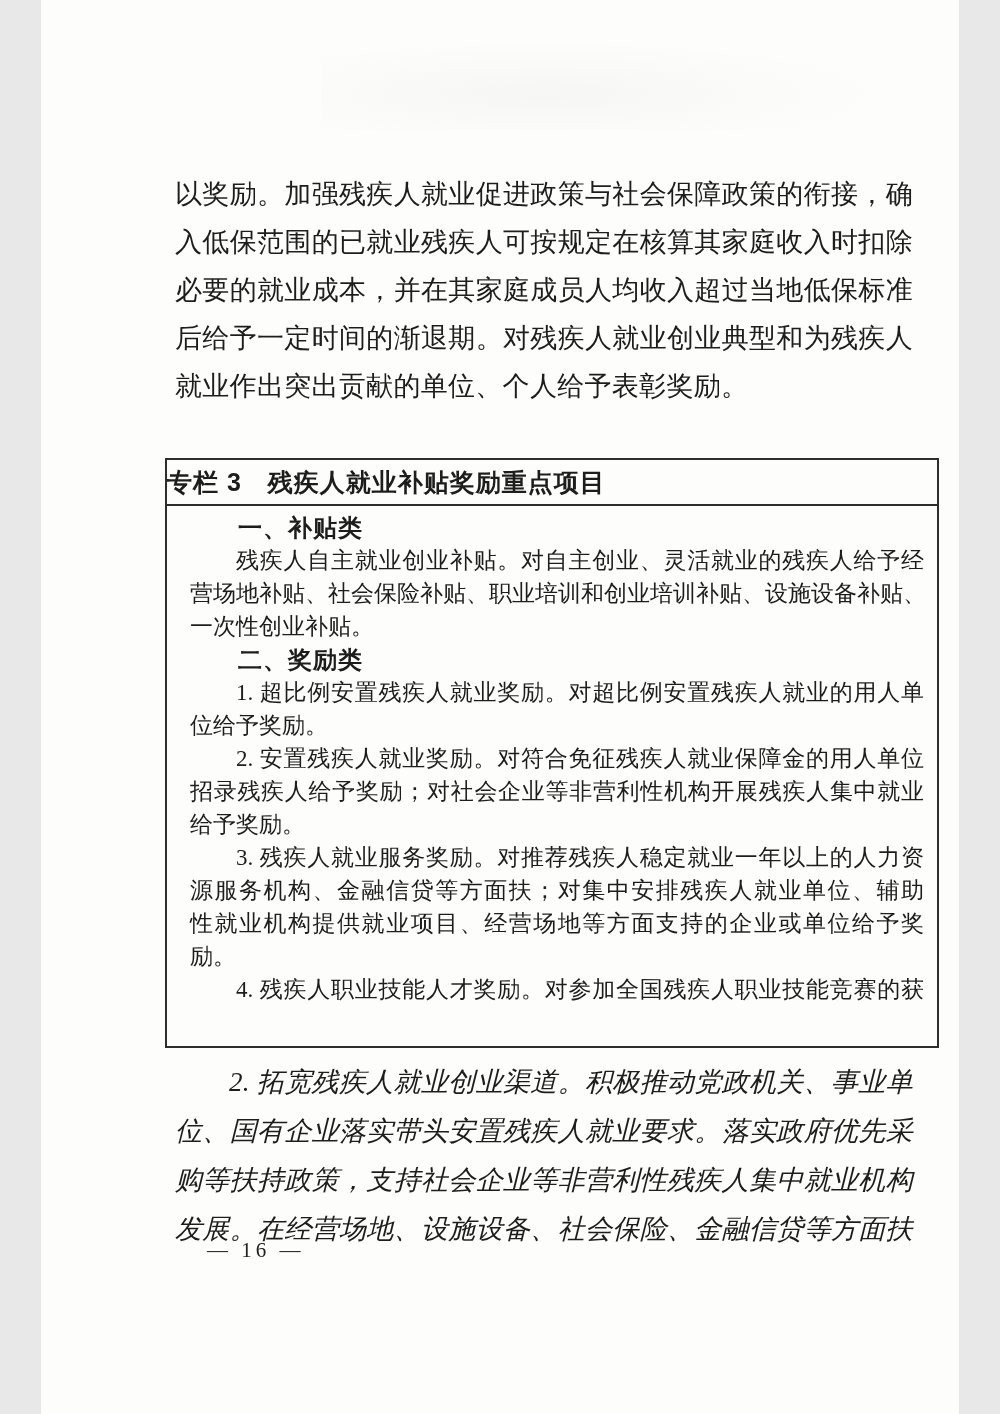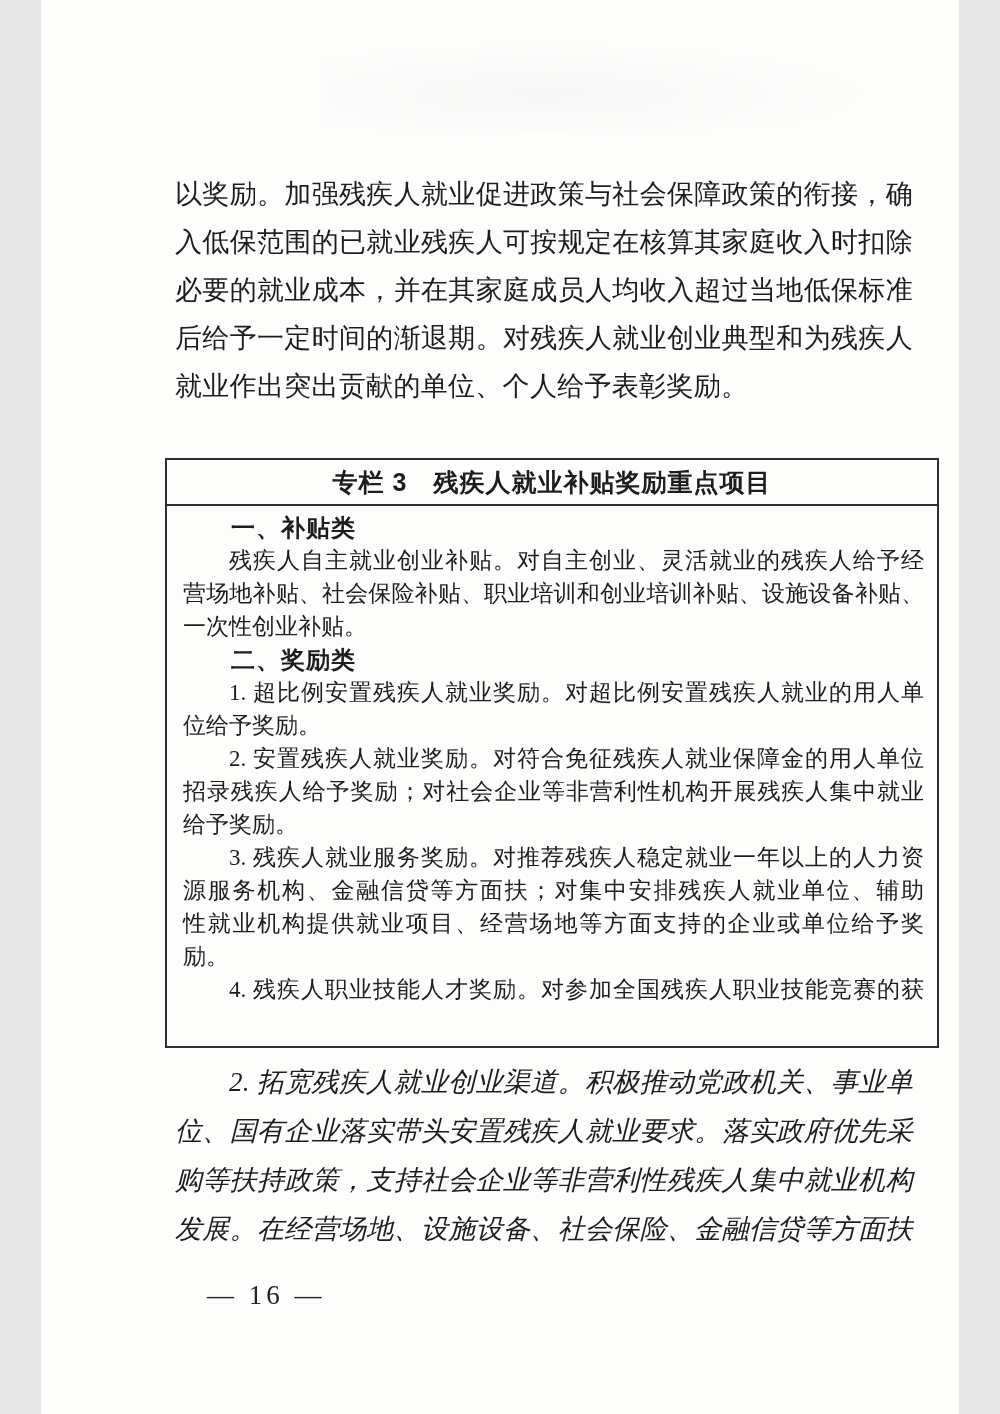--- a/index.html
+++ b/index.html
@@ -57,40 +57,39 @@
     top: 458px;
     width: 770px;
     height: 586px;
     border: 2px solid #2e2e2e;
     background: #fdfdfc;
     box-sizing: content-box;
   }
   .feature-box .box-title {
     height: 44px;
     line-height: 44px;
-    text-align: center;
     font-family: "Liberation Sans", "DejaVu Sans", sans-serif;
     font-weight: bold;
     font-size: 25px;
     letter-spacing: 1px;
     border-bottom: 2px solid #2e2e2e;
   }
   .feature-box .box-body {
-    padding: 5px 13px 0 16px;
+    padding: 5px 13px 0 23px;
     font-size: 23px;
     line-height: 33px;
   }
   .box-body .line { white-space: nowrap; }
   .box-body .line.bold { font-size: 24px; }
 
   .page-number {
     position: absolute;
     left: 166px;
-    top: 1280px;
-    font-size: 27px;
+    top: 1238px;
+    font-size: 21px;
     letter-spacing: 4px;
     color: #222;
   }
 </style>
 </head>
 <body>
 
 <div class="page">
 
   <div class="scan-noise"></div>

